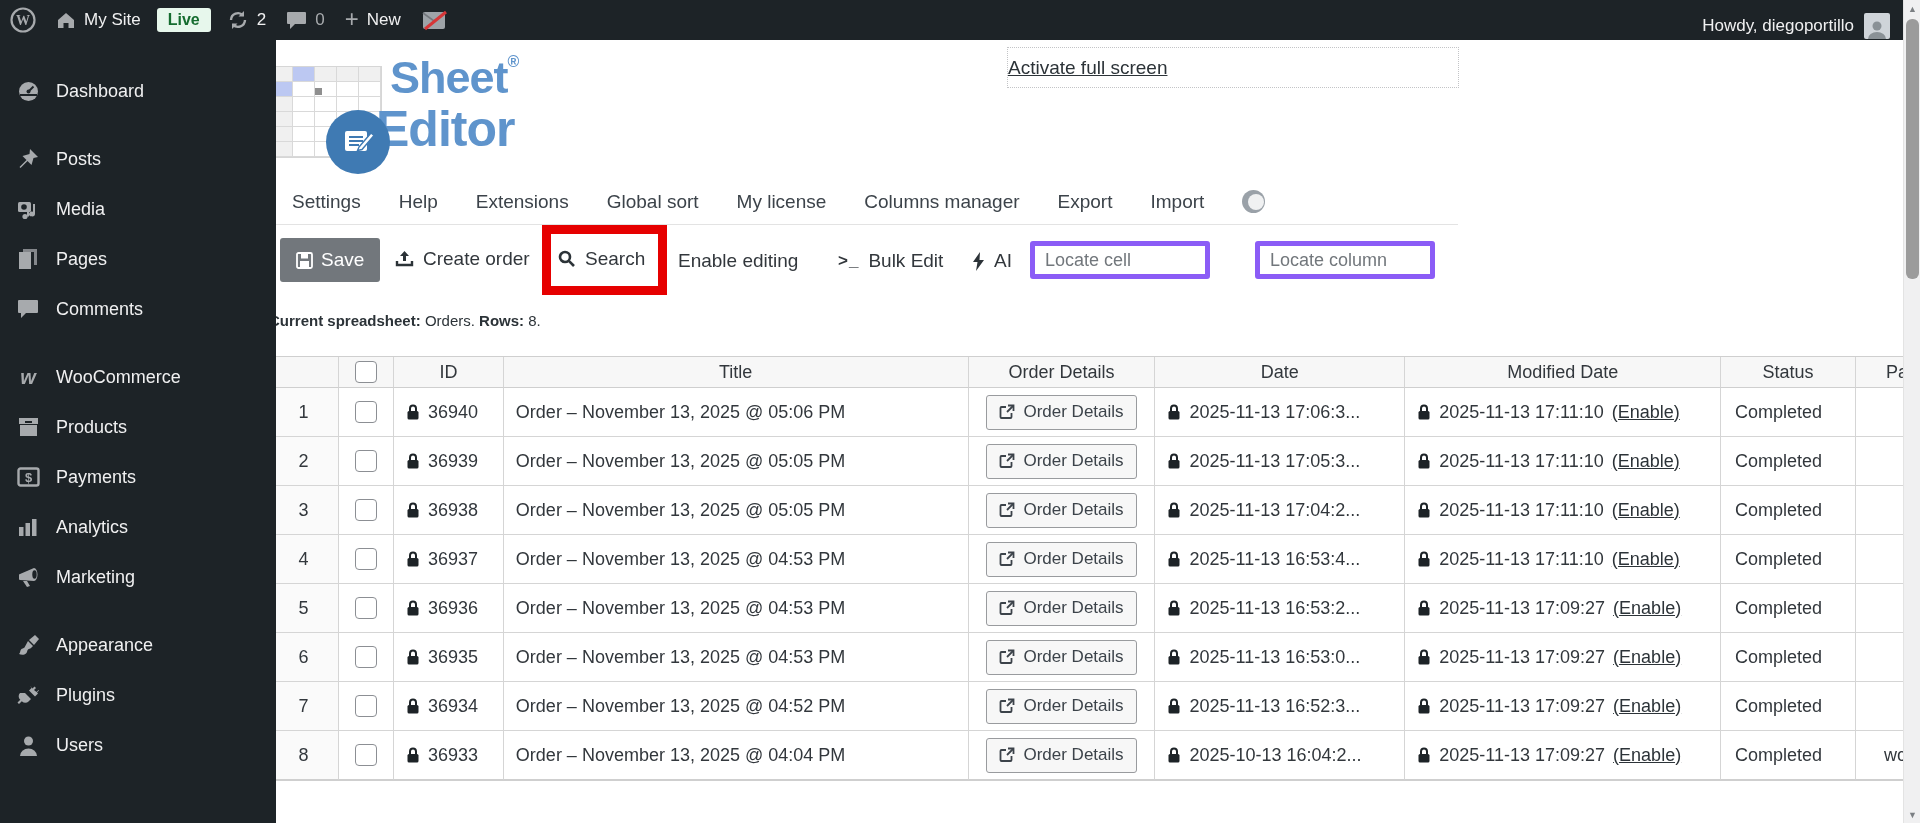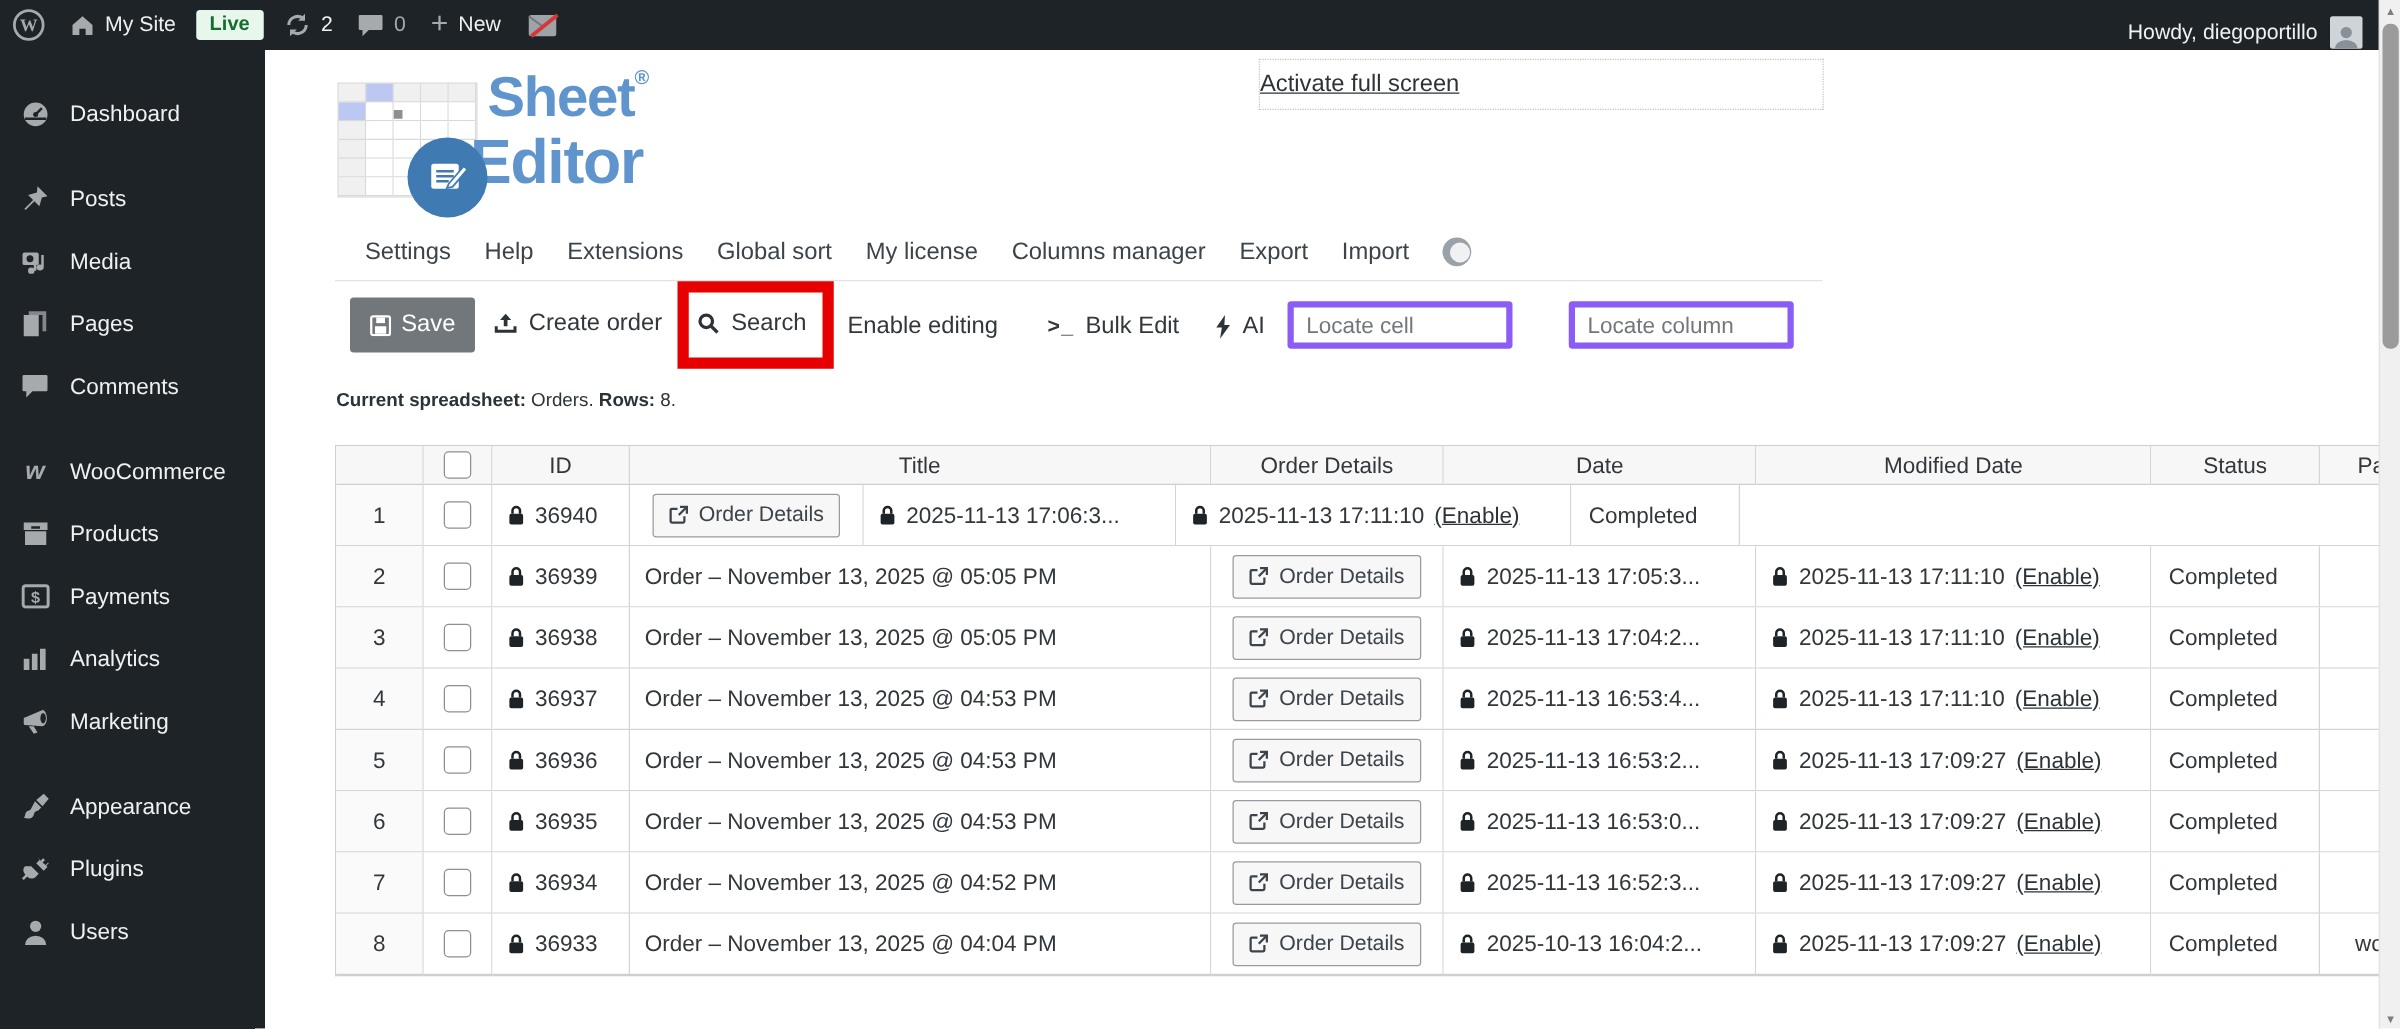--- a/index.html
+++ b/index.html
@@ -15,21 +15,21 @@
   .live-badge { background:#e7f7ec; color:#156c2f; font-weight:600; font-size:16px;
                 padding:3px 11px; border-radius:3px; margin:0 6px; }
   .ab-count { color:#f0f0f1; }
   .ab-count.dim { color:#a7aaad; }
   .ab-right { margin-left:auto; display:flex; align-items:center; gap:10px; padding-right:30px;margin-top:12px; }
   .ab-avatar { width:26px; height:26px; background:#cfd4d9; border-radius:2px; display:flex;
                align-items:flex-end; justify-content:center; overflow:hidden; }
   .plus-glyph { font-size:24px; color:#a7aaad; line-height:1; margin-top:-3px; }
 
   
-  .sidebar { position:absolute; left:0; top:40px; width:212px; height:783px; background:#1d2327;
+  .sidebar { position:absolute; left:0; top:40px; width:276px; height:783px; background:#1d2327;
              padding-top:26px; z-index:4; }
   .sb-item { display:flex; align-items:center; height:50px; padding-left:16px; gap:16px;
              color:#f0f0f1; font-size:18px; cursor:pointer; }
   .sb-item.grp { margin-top:18px; }
   .sb-icon { width:24px; height:24px; display:flex; align-items:center; justify-content:center; }
   .woo-w { color:#a7aaad; font-weight:bold; font-size:20px; font-style:italic; }
 
   
   .content { position:absolute; left:240px; top:40px; right:0; bottom:0; background:#fff; }
 
@@ -46,21 +46,21 @@
   .lg-grid i.hd { background:#f0f0f0; }
   .lg-grid i.sel { background:#bcc8f2; }
   .lg-marker { position:absolute; left:45px; top:30px; width:7px; height:7px; background:#8f8f8f; }
   .lg-sheet { position:absolute; left:120px; top:-6px; font-size:45px; font-weight:bold; color:#5f94cc; letter-spacing:-1px; }
   .lg-sheet sup { font-size:16px; vertical-align:26px; }
   .lg-editor { position:absolute; left:106px; top:42px; font-size:50px; font-weight:bold; color:#5f94cc; letter-spacing:-1px; }
   .lg-circle { position:absolute; left:56px; top:52px; width:64px; height:64px; border-radius:50%;
                background:#3f7ab3; display:flex; align-items:center; justify-content:center; }
 
   
-  .pmenu { position:absolute; left:52px; top:150px; display:flex; align-items:center; gap:27px;
+  .pmenu { position:absolute; left:52px; top:150px; display:flex; align-items:center; gap:38px;
            font-size:19px; color:#3c434a; }
   .pmenu span { cursor:pointer; }
   .pmenu-avatar { width:23px; height:23px; border-radius:50%; background:#9aa1a8; position:relative; overflow:hidden; }
   .pmenu-avatar::after { content:""; position:absolute; left:6px; top:4px; width:16px; height:16px;
                          border-radius:50%; background:#fff; opacity:.85; }
 
   .tb-divider { position:absolute; left:28px; top:184px; width:1190px; border-top:1px solid #e3e3e3; }
 
   
   .btn-save { position:absolute; left:40px; top:198px; height:44px; padding:0 16px;
@@ -435,20 +435,21 @@
     <div class="td c-check">
               <span class="checkbox"></span>
             </div>
     <div class="td c-id">
       <svg width="14" height="17" viewBox="0 0 14 17">
                 <path d="M4 7 V4.6 a3 3 0 0 1 6 0 V7" fill="none" stroke="#1d2327" stroke-width="2"></path>
                 <rect x="1.5" y="7" width="11" height="8.5" rx="1.5" fill="#1d2327"></rect>
               </svg>
       <span>36940</span>
     </div>
+    <div class="td c-title">Order – November 13, 2025 @ 05:06 PM</div>
     <div class="td c-od">
       <button class="od-btn">
         <svg width="16" height="16" viewBox="0 0 16 16">
                   <path d="M7 3 H2.5 a1 1 0 0 0-1 1 v9 a1 1 0 0 0 1 1 h9 a1 1 0 0 0 1-1 V9" fill="none" stroke="#3c434a" stroke-width="1.8"></path>
                   <path d="M9 1.5 h5.5 V7" fill="none" stroke="#3c434a" stroke-width="1.8"></path>
                   <path d="M14 2 L8 8" stroke="#3c434a" stroke-width="1.8"></path>
                 </svg>
         <span>Order Details</span>
       </button>
     </div>

